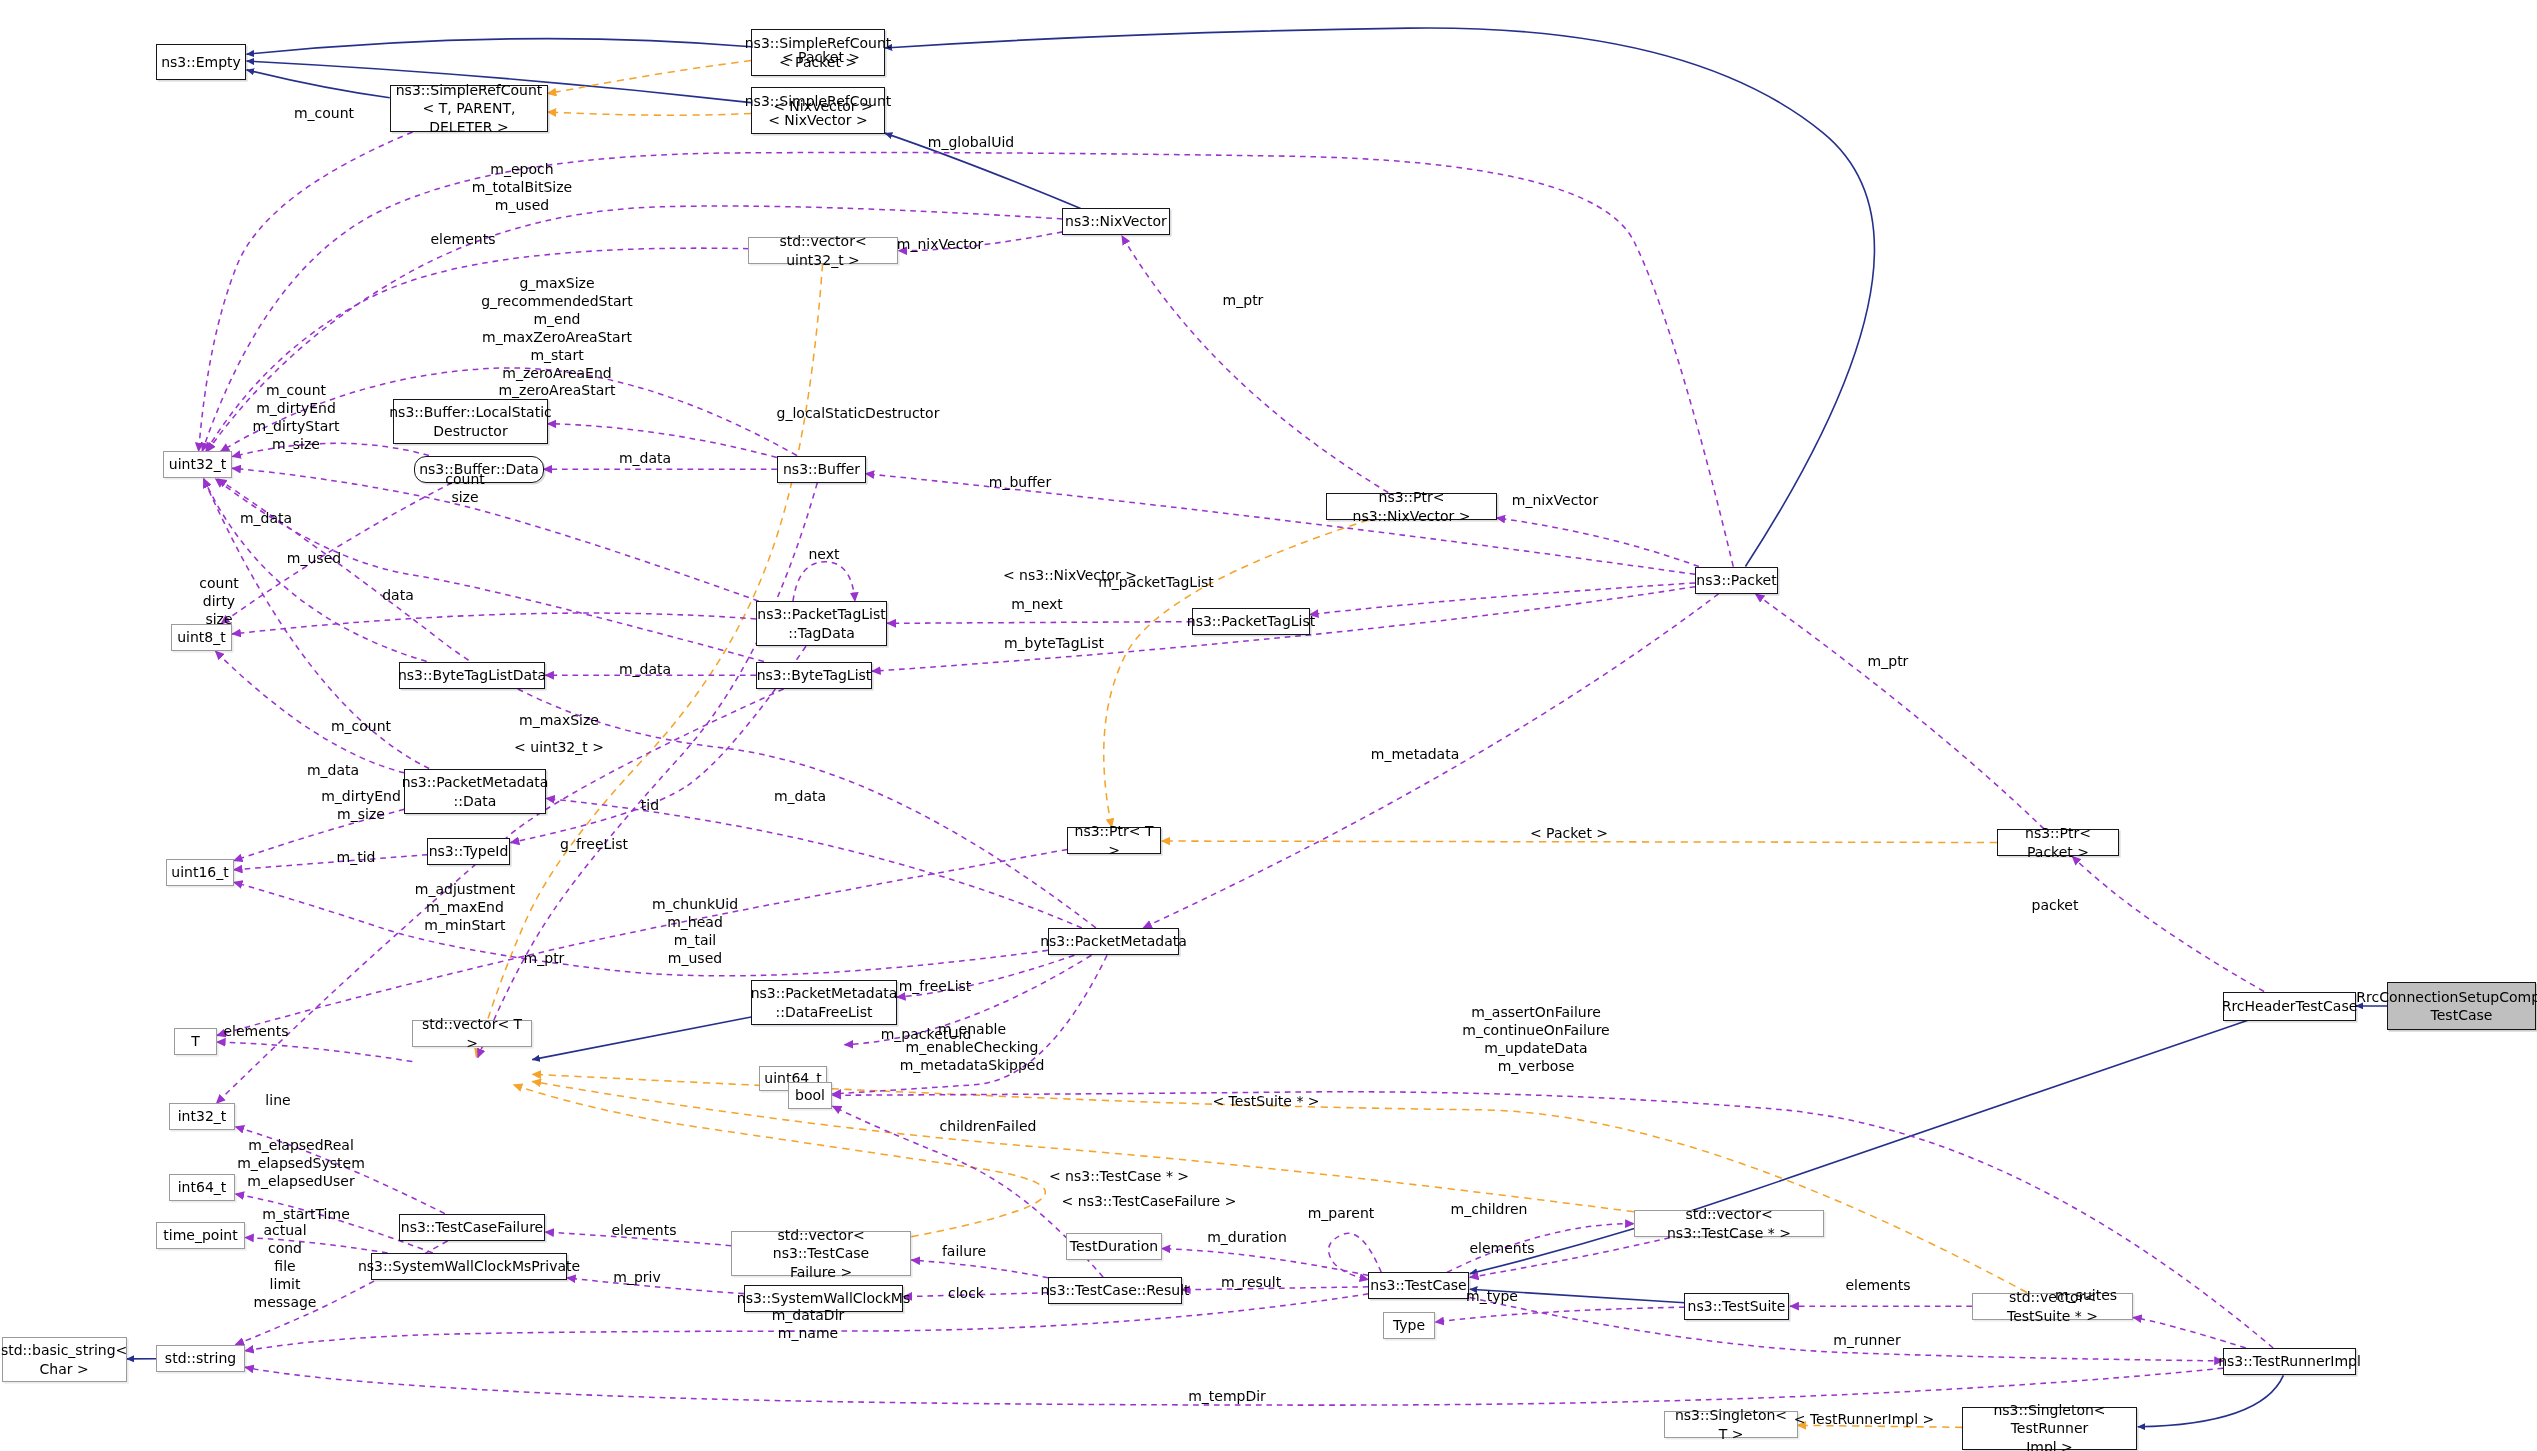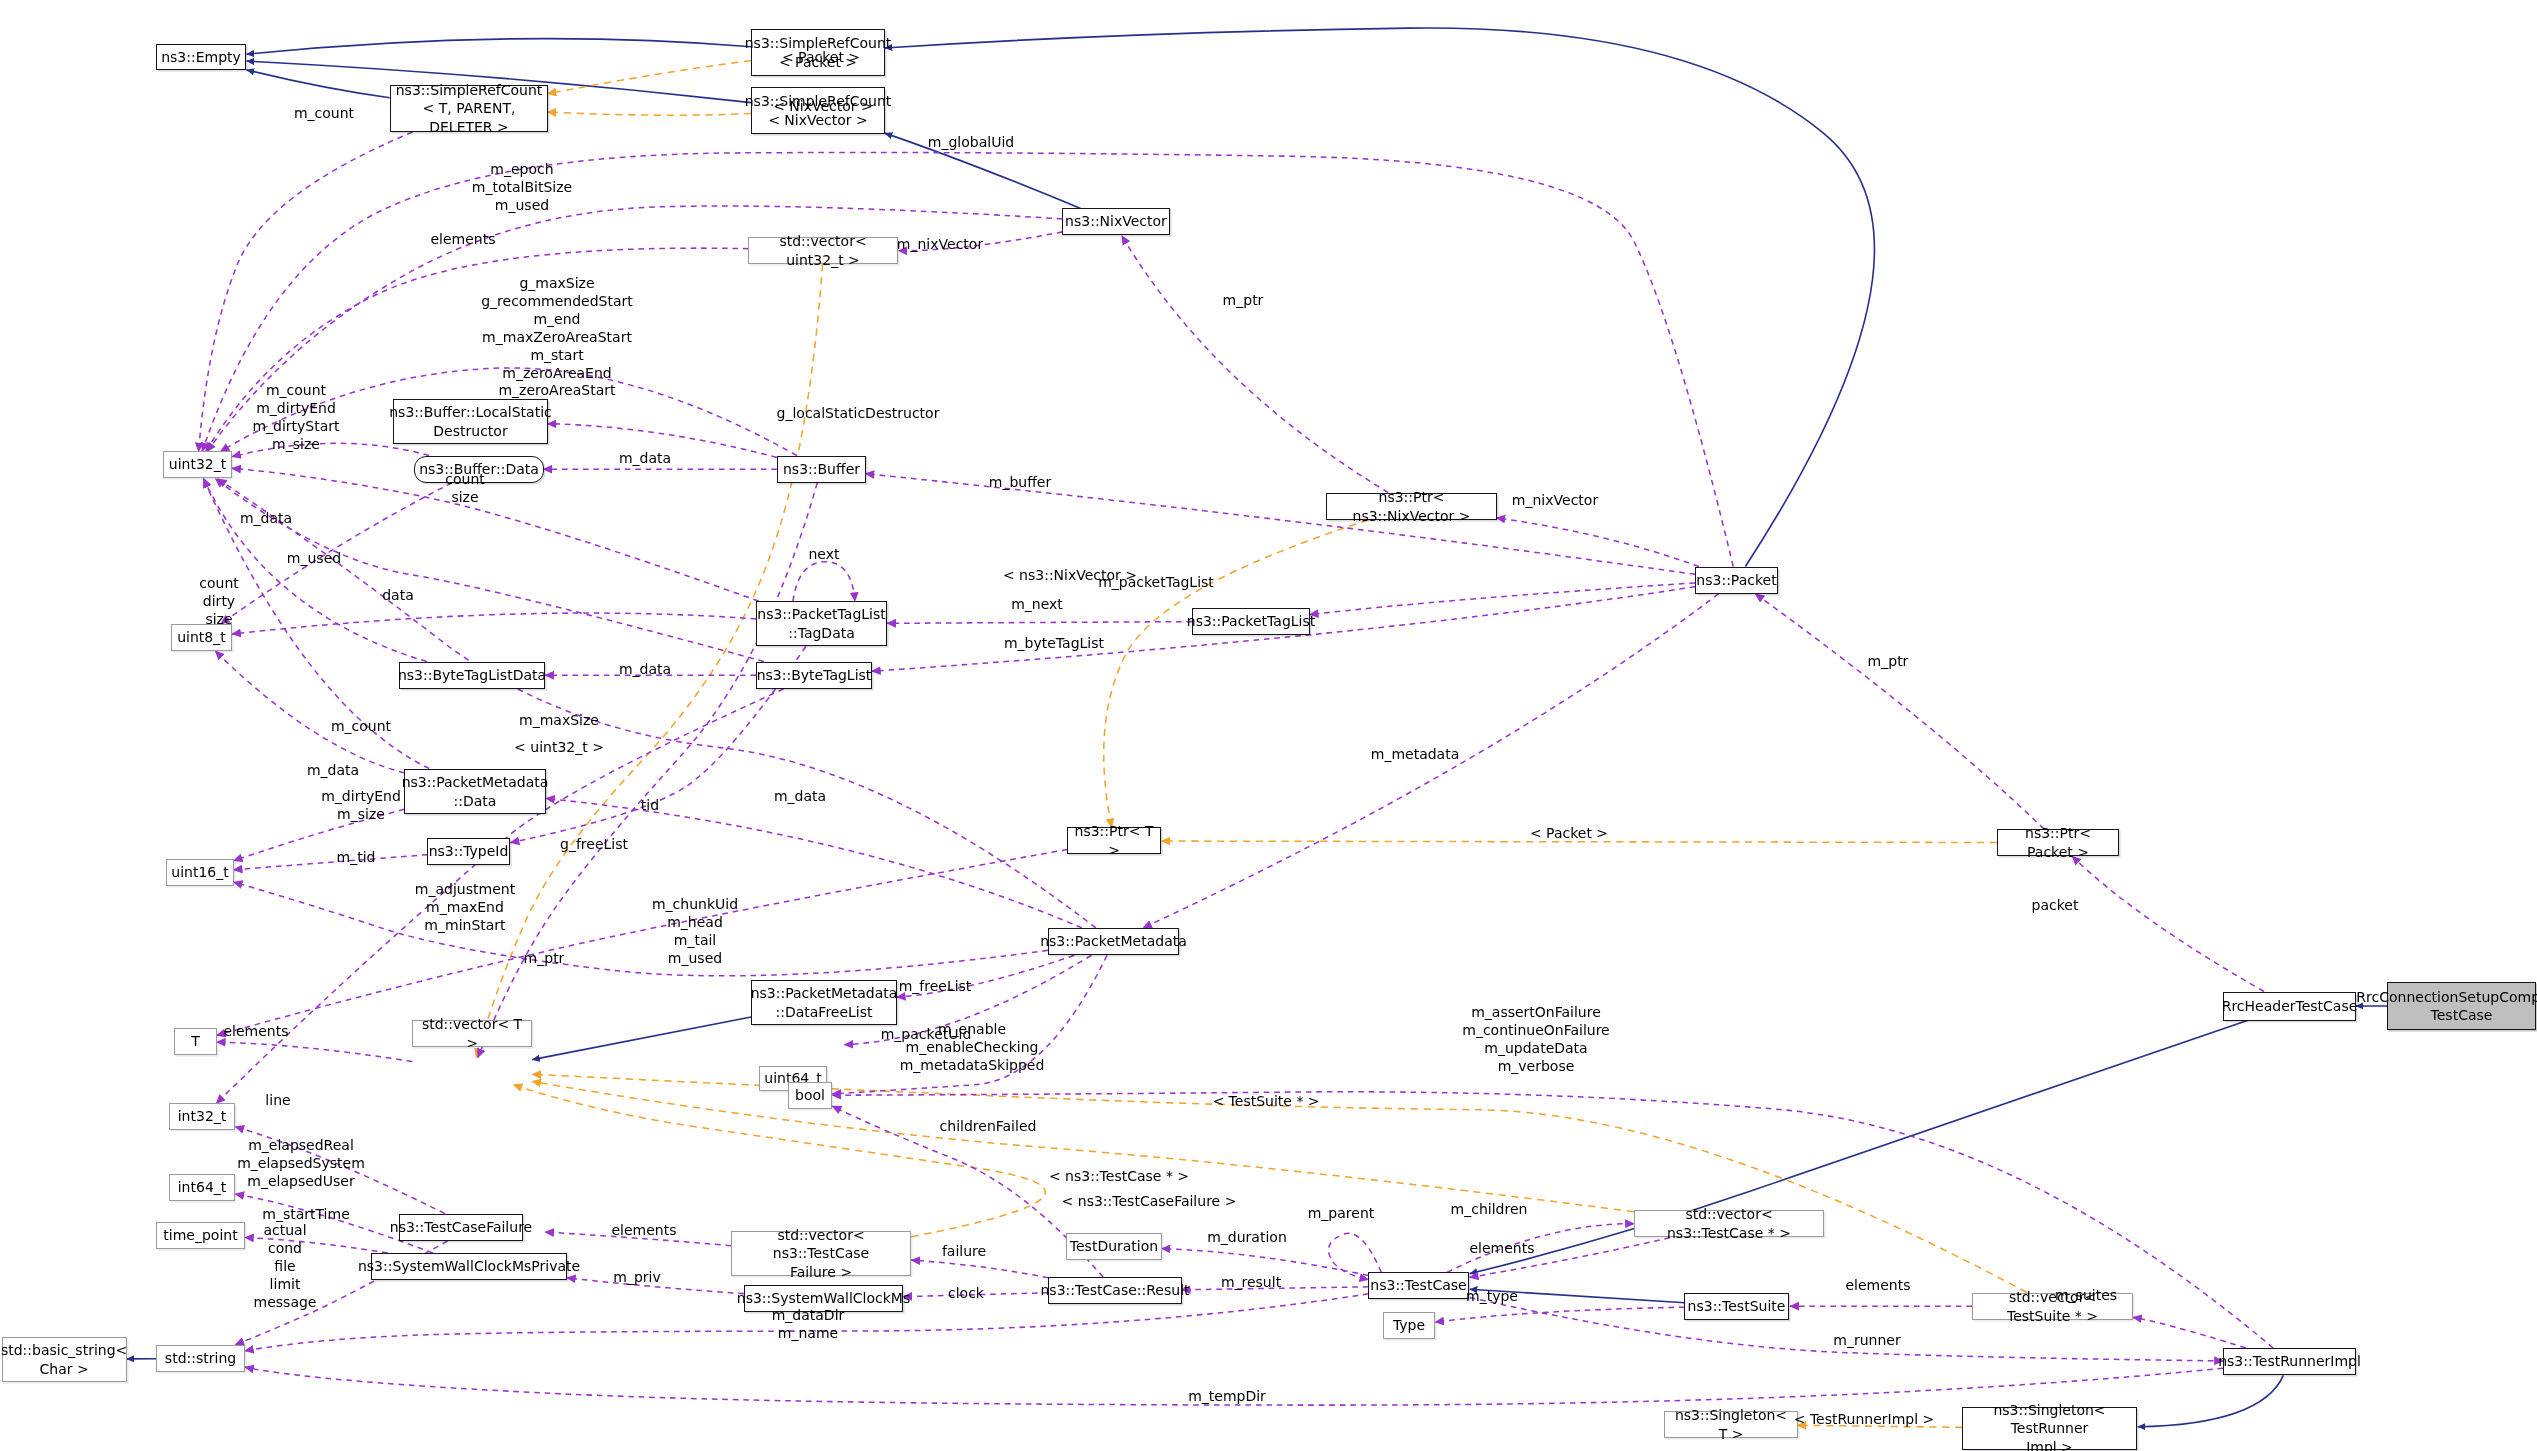--- a/index.html
+++ b/index.html
@@ -110,21 +110,21 @@
         <path d="M1370.390625,1587 Q1275,1476 1182.5,1439 Q1090,1402 1034,1374.502994011976" fill="none" stroke="#9a32cd" stroke-width="1.9" stroke-dasharray="7,6" marker-end="url(#arr-usage)"></path>
         <path d="M908,1547.92 Q820,1540 677,1530.813704496788" fill="none" stroke="#9a32cd" stroke-width="1.9" stroke-dasharray="7,6" marker-end="url(#arr-usage)"></path>
         <path d="M555.919540229885,1542 Q430,1612 380,1634 Q330,1656 292.03125,1671" fill="none" stroke="#9a32cd" stroke-width="1.9" stroke-dasharray="7,6" marker-end="url(#arr-usage)"></path>
         <path d="M552.4086021505376,1508 Q400,1432 292,1400.1073825503356" fill="none" stroke="#9a32cd" stroke-width="1.9" stroke-dasharray="7,6" marker-end="url(#arr-usage)"></path>
         <path d="M924,1607.431279620853 Q812,1600 704,1587.764705882353" fill="none" stroke="#9a32cd" stroke-width="1.9" stroke-dasharray="7,6" marker-end="url(#arr-usage)"></path>
         <path d="M537.5208333333334,1557 Q392,1502 292,1483.5602836879432" fill="none" stroke="#9a32cd" stroke-width="1.9" stroke-dasharray="7,6" marker-end="url(#arr-usage)"></path>
         <path d="M481.296875,1557 Q392,1542 304,1537.6923076923076" fill="none" stroke="#9a32cd" stroke-width="1.9" stroke-dasharray="7,6" marker-end="url(#arr-usage)"></path>
       </g>
   </svg>
   <div id="node-layer">
-      <div class="node class" style="left: 156px; top: 44px; width: 90px; height: 26px;">ns3::Empty</div>
+      <div class="node class" style="left: 156px; top: 44px; width: 90px; height: 36px;">ns3::Empty</div>
       <div class="node class" style="left: 390px; top: 85px; width: 158px; height: 47px;">ns3::SimpleRefCount
 &lt; T, PARENT, DELETER &gt;</div>
       <div class="node class" style="left: 751px; top: 29px; width: 134px; height: 47px;">ns3::SimpleRefCount
 &lt; Packet &gt;</div>
       <div class="node class" style="left: 751px; top: 87px; width: 134px; height: 47px;">ns3::SimpleRefCount
 &lt; NixVector &gt;</div>
       <div class="node class" style="left: 1062px; top: 208px; width: 108px; height: 27px;">ns3::NixVector</div>
       <div class="node ext" style="left: 748px; top: 237px; width: 150px; height: 27px;">std::vector&lt; uint32_t &gt;</div>
       <div class="node class" style="left: 393px; top: 399px; width: 155px; height: 45px;">ns3::Buffer::LocalStatic
 Destructor</div>
@@ -148,21 +148,21 @@
       <div class="node class" style="left: 1048px; top: 928px; width: 131px; height: 27px;">ns3::PacketMetadata</div>
       <div class="node class" style="left: 751px; top: 980px; width: 146px; height: 45px;">ns3::PacketMetadata
 ::DataFreeList</div>
       <div class="node ext" style="left: 759px; top: 1033px; width: 68px; height: 25px; margin-top: 33px;">uint64_t</div>
       <div class="node ext" style="left: 174px; top: 1028px; width: 43px; height: 27px;">T</div>
       <div class="node ext" style="left: 412px; top: 1020px; width: 120px; height: 27px;">std::vector&lt; T &gt;</div>
       <div class="node ext" style="left: 788px; top: 1082px; width: 44px; height: 27px;">bool</div>
       <div class="node ext" style="left: 169px; top: 1103px; width: 66px; height: 27px;">int32_t</div>
       <div class="node ext" style="left: 169px; top: 1174px; width: 66px; height: 27px;">int64_t</div>
       <div class="node ext" style="left: 156px; top: 1222px; width: 89px; height: 27px;">time_point</div>
-      <div class="node class" style="left: 399px; top: 1214px; width: 124px; height: 27px;">ns3::TestCaseFailure</div>
+      <div class="node class" style="left: 399px; top: 1214px; width: 146px; height: 27px;">ns3::TestCaseFailure</div>
       <div class="node class" style="left: 371px; top: 1253px; width: 196px; height: 27px;">ns3::SystemWallClockMsPrivate</div>
       <div class="node ext" style="left: 731px; top: 1231px; width: 180px; height: 45px;">std::vector&lt; ns3::TestCase
 Failure &gt;</div>
       <div class="node class" style="left: 744px; top: 1285px; width: 159px; height: 27px;">ns3::SystemWallClockMs</div>
       <div class="node ext" style="left: 1066px; top: 1233px; width: 96px; height: 27px;">TestDuration</div>
       <div class="node class" style="left: 1048px; top: 1277px; width: 134px; height: 27px;">ns3::TestCase::Result</div>
       <div class="node class" style="left: 1368px; top: 1272px; width: 101px; height: 27px;">ns3::TestCase</div>
       <div class="node ext" style="left: 1634px; top: 1210px; width: 190px; height: 27px;">std::vector&lt; ns3::TestCase * &gt;</div>
       <div class="node class" style="left: 1684px; top: 1293px; width: 105px; height: 27px;">ns3::TestSuite</div>
       <div class="node ext" style="left: 1383px; top: 1312px; width: 52px; height: 27px;">Type</div>

